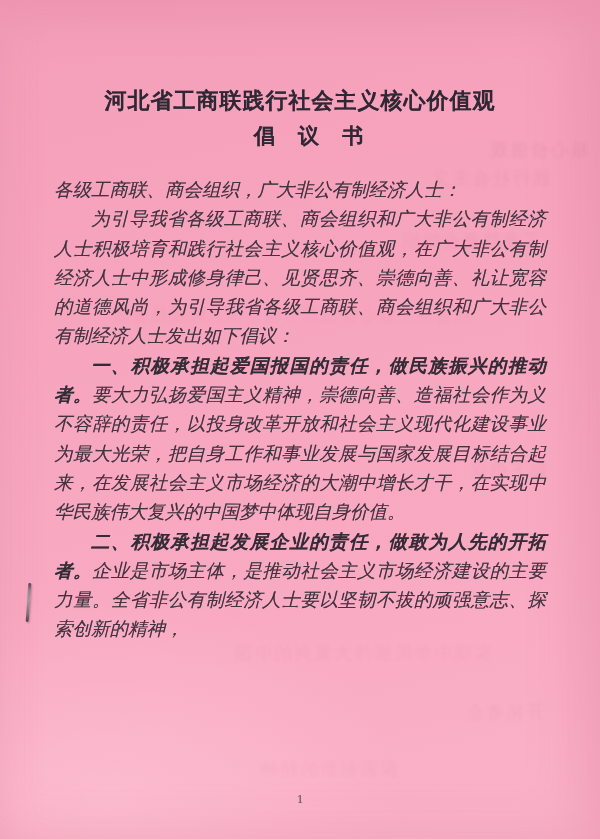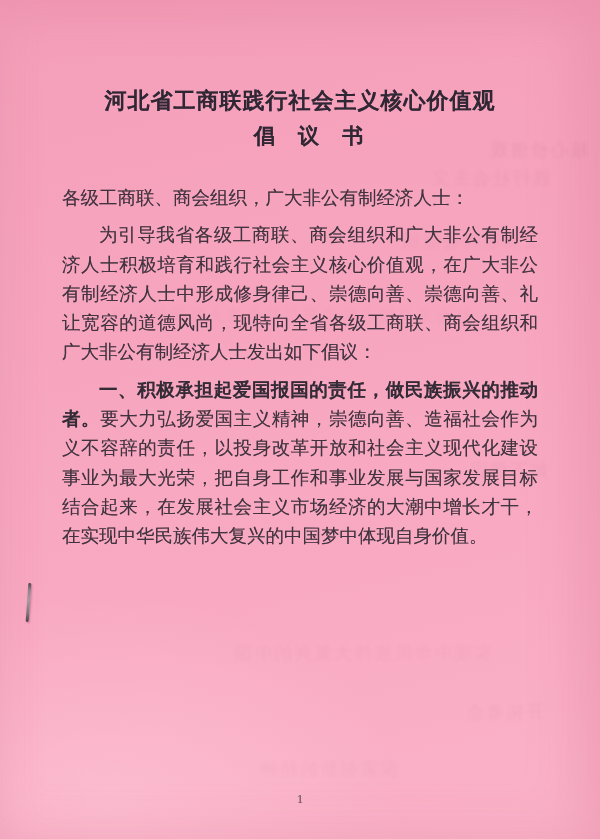--- a/index.html
+++ b/index.html
@@ -34,21 +34,21 @@
     text-shadow: 0 0 0.6px rgba(47,39,51,0.6);
     margin-left: 9px;
   }
   .body {
     position: absolute; top: 176px; left: 54px; width: 492px;
     font-size: 18.5px; line-height: 29.3px;
     color: #41343f;
     text-align: justify;
     text-shadow: 0 0 0.5px rgba(62,44,58,0.5);
   }
-  .body p { margin: 8px; padding: 0; }
+  .body p { margin: 0; padding: 0; font-style: italic; }
   .body p.indent { text-indent: 2em; }
   .body b { font-weight: bold; color: #332b35; }
   .pagenum {
     position: absolute; top: 791px; left: 0; width: 600px;
     text-align: center;
     font-size: 13px; color: #5d4a54;
   }
   .staple {
     position: absolute; left: 27px; top: 583px;
     width: 3px; height: 39px;
@@ -72,22 +72,23 @@
 </head>
 <body>
 
 <div class="page">
 
   <div class="title">河北省工商联践行社会主义核心价值观</div>
   <div class="subtitle">倡 议 书</div>
 
   <div class="body">
     <p>各级工商联、商会组织，广大非公有制经济人士：</p>
-    <p class="indent">为引导我省各级工商联、商会组织和广大非公有制经济人士积极培育和践行社会主义核心价值观，在广大非公有制经济人士中形成修身律己、崇德向善、崇德向善、礼让宽容的道德风尚，现特向全省各级工商联、商会组织和广大非公有制经济人士发出如下倡议：</p>
+    <p class="indent">为引导我省各级工商联、商会组织和广大非公有制经济人士积极培育和践行社会主义核心价值观，在广大非公有制经济人士中形成修身律己、见贤思齐、崇德向善、礼让宽容的道德风尚，为引导我省各级工商联、商会组织和广大非公有制经济人士发出如下倡议：</p>
     <p class="indent"><b>一、积极承担起爱国报国的责任，做民族振兴的推动者。</b><span>要大力弘扬爱国主义精神，崇德向善、造福社会作为义不容辞的责任，以投身改革开放和社会主义现代化建设事业为最大光荣，把自身工作和事业发展与国家发展目标结合起来，在发展社会主义市场经济的大潮中增长才干，在实现中华民族伟大复兴的中国梦中体现自身价值。</span></p>
+    <p class="indent"><b>二、积极承担起发展企业的责任，做敢为人先的开拓者。</b><span>企业是市场主体，是推动社会主义市场经济建设的主要力量。全省非公有制经济人士要以坚韧不拔的顽强意志、探索创新的精神，</span></p>
   </div>
 
   <div class="pagenum">1</div>
 
   <div class="staple"></div>
 
   <div class="bleed" style="top:138px; left:488px; opacity:0.12;">核心价值观</div>
   <div class="bleed" style="top:166px; left:430px; opacity:0.09;">践行社会主义</div>
   <div class="bleed" style="top:229px; left:400px; opacity:0.08;">工商联商会组织</div>
   <div class="bleed" style="top:304px; left:110px; opacity:0.055; font-size:17px;">社会主义核心价值观引领全体人民团结奋进</div>

